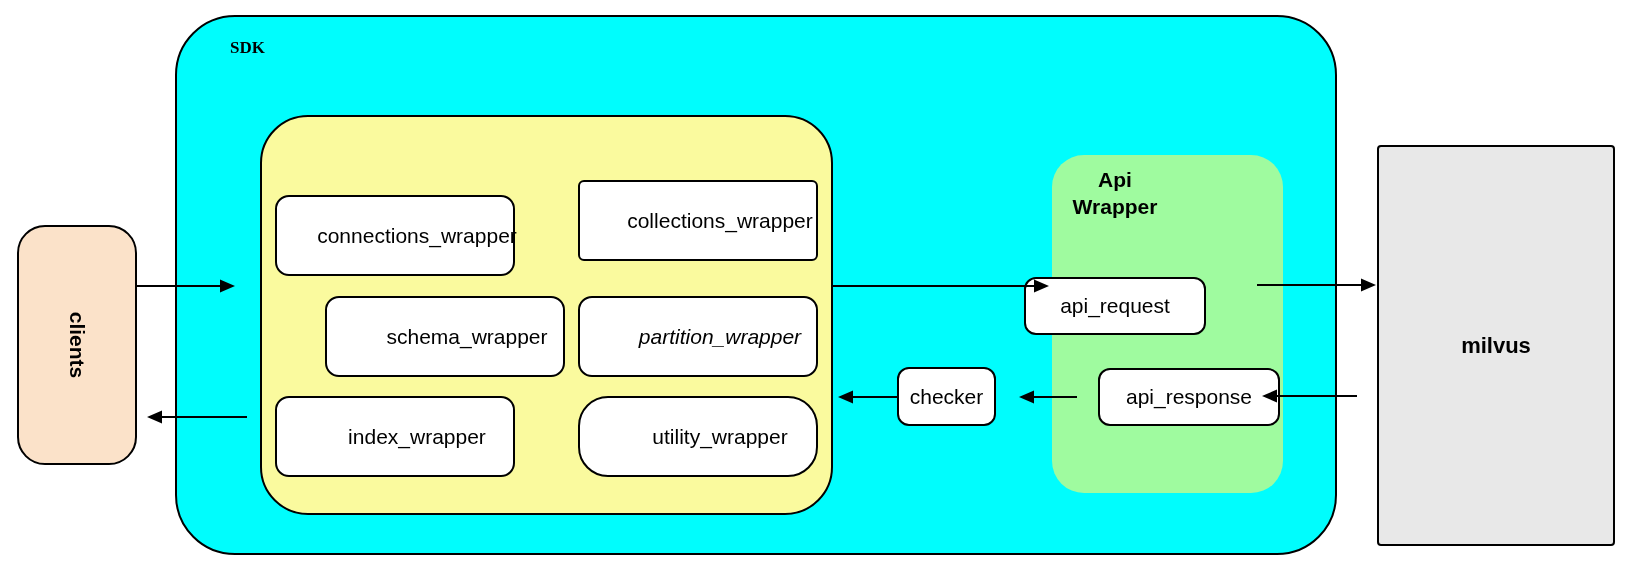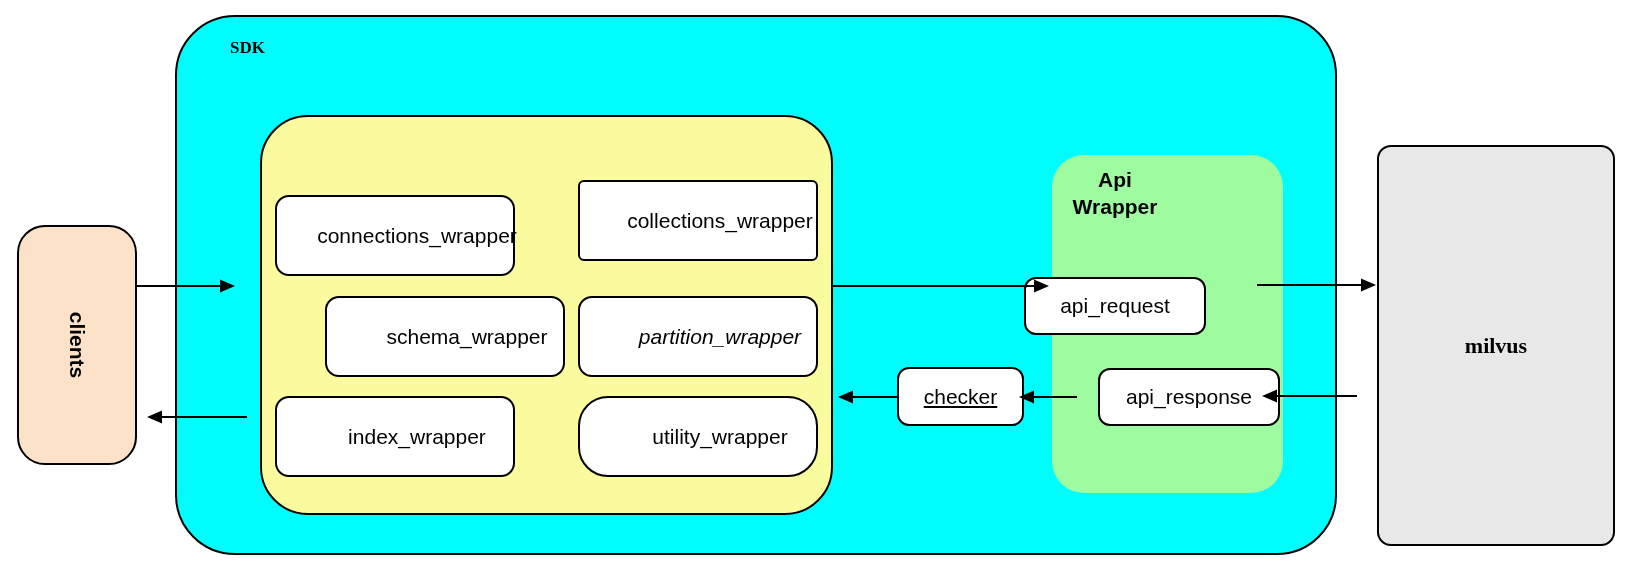--- a/index.html
+++ b/index.html
@@ -50,27 +50,26 @@
   }
   .m1 { left: 275px; top: 195px; }
   .m2 { left: 578px; top: 180px; border-radius: 6px; }
   .m3 { left: 285px; top: 296px; margin-left: 40px; }
   .m4 { left: 578px; top: 296px; font-style: italic; }
   .m5 { left: 275px; top: 396px; }
   .m6 { left: 578px; top: 396px; border-radius: 30px; }
 
   
   .checker {
-    left: 897px; top: 367px; width: 127px; height: 59px;
+    left: 897px; top: 367px; width: 99px; height: 59px;
     background: #FFFFFF;
     border: 2.5px solid #000;
     border-radius: 12px;
     display: flex; align-items: center; justify-content: center;
     font-size: 21px;
-    text-decoration: underline;
   }
 
   
   .gateway {
     left: 1052px; top: 155px; width: 231px; height: 338px;
     background: #9FFB9F;
     border-radius: 32px;
   }
   .gateway-label {
     position: absolute; left: 1059px; top: 166px; width: 112px;
@@ -98,23 +97,23 @@
   .clients .rot {
     transform: rotate(90deg);
     font-weight: bold; font-size: 21px; white-space: nowrap;
   }
 
   
   .milvus {
     left: 1377px; top: 145px; width: 238px; height: 401px;
     background: #E8E8E8;
     border: 2.5px solid #000;
-    border-radius: 14px;
-    display: flex; align-items: center; justify-content: center;
-    font-weight: bold; font-size: 22px; font-family: Liberation Serif, serif;
+    border-radius: 4px;
+    display: flex; align-items: center; justify-content: center;
+    font-weight: bold; font-size: 22px;
   }
 
   .arrows {
     position: absolute; left: 0; top: 0;
     width: 1634px; height: 574px;
     pointer-events: none;
   }
   .arrows line { stroke: #000; stroke-width: 2.2; }
   .arrows polygon { fill: #000; }
 </style>

